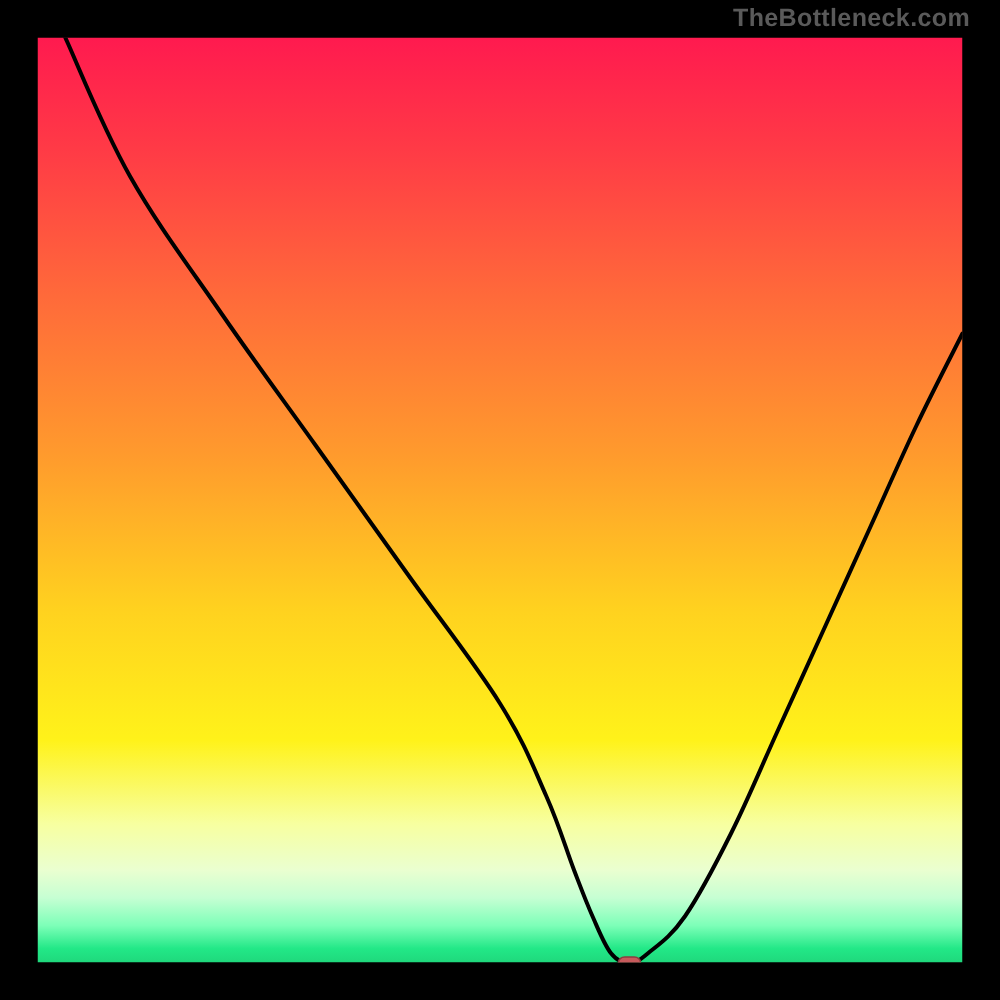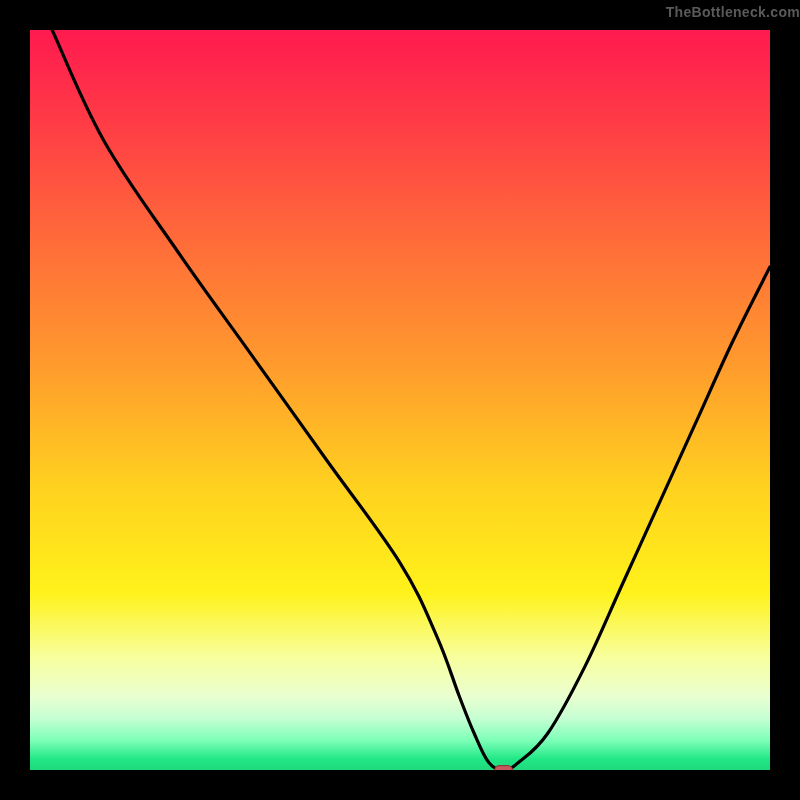--- a/index.html
+++ b/index.html
@@ -13,23 +13,23 @@
   }
   .frame {
     position: relative;
     width: 800px;
     height: 800px;
     box-sizing: border-box;
   }
   .watermark {
     position: absolute;
     top: 4px;
-    right: 0;
+    right: 24px;
     color: #5a5a5a;
-    font-size: 14px;
+    font-size: 20px;
     font-weight: 600;
     letter-spacing: 0.3px;
     z-index: 3;
   }
   .plot-area {
     position: absolute;
     left: 30px;
     top: 30px;
     width: 740px;
     height: 740px;

